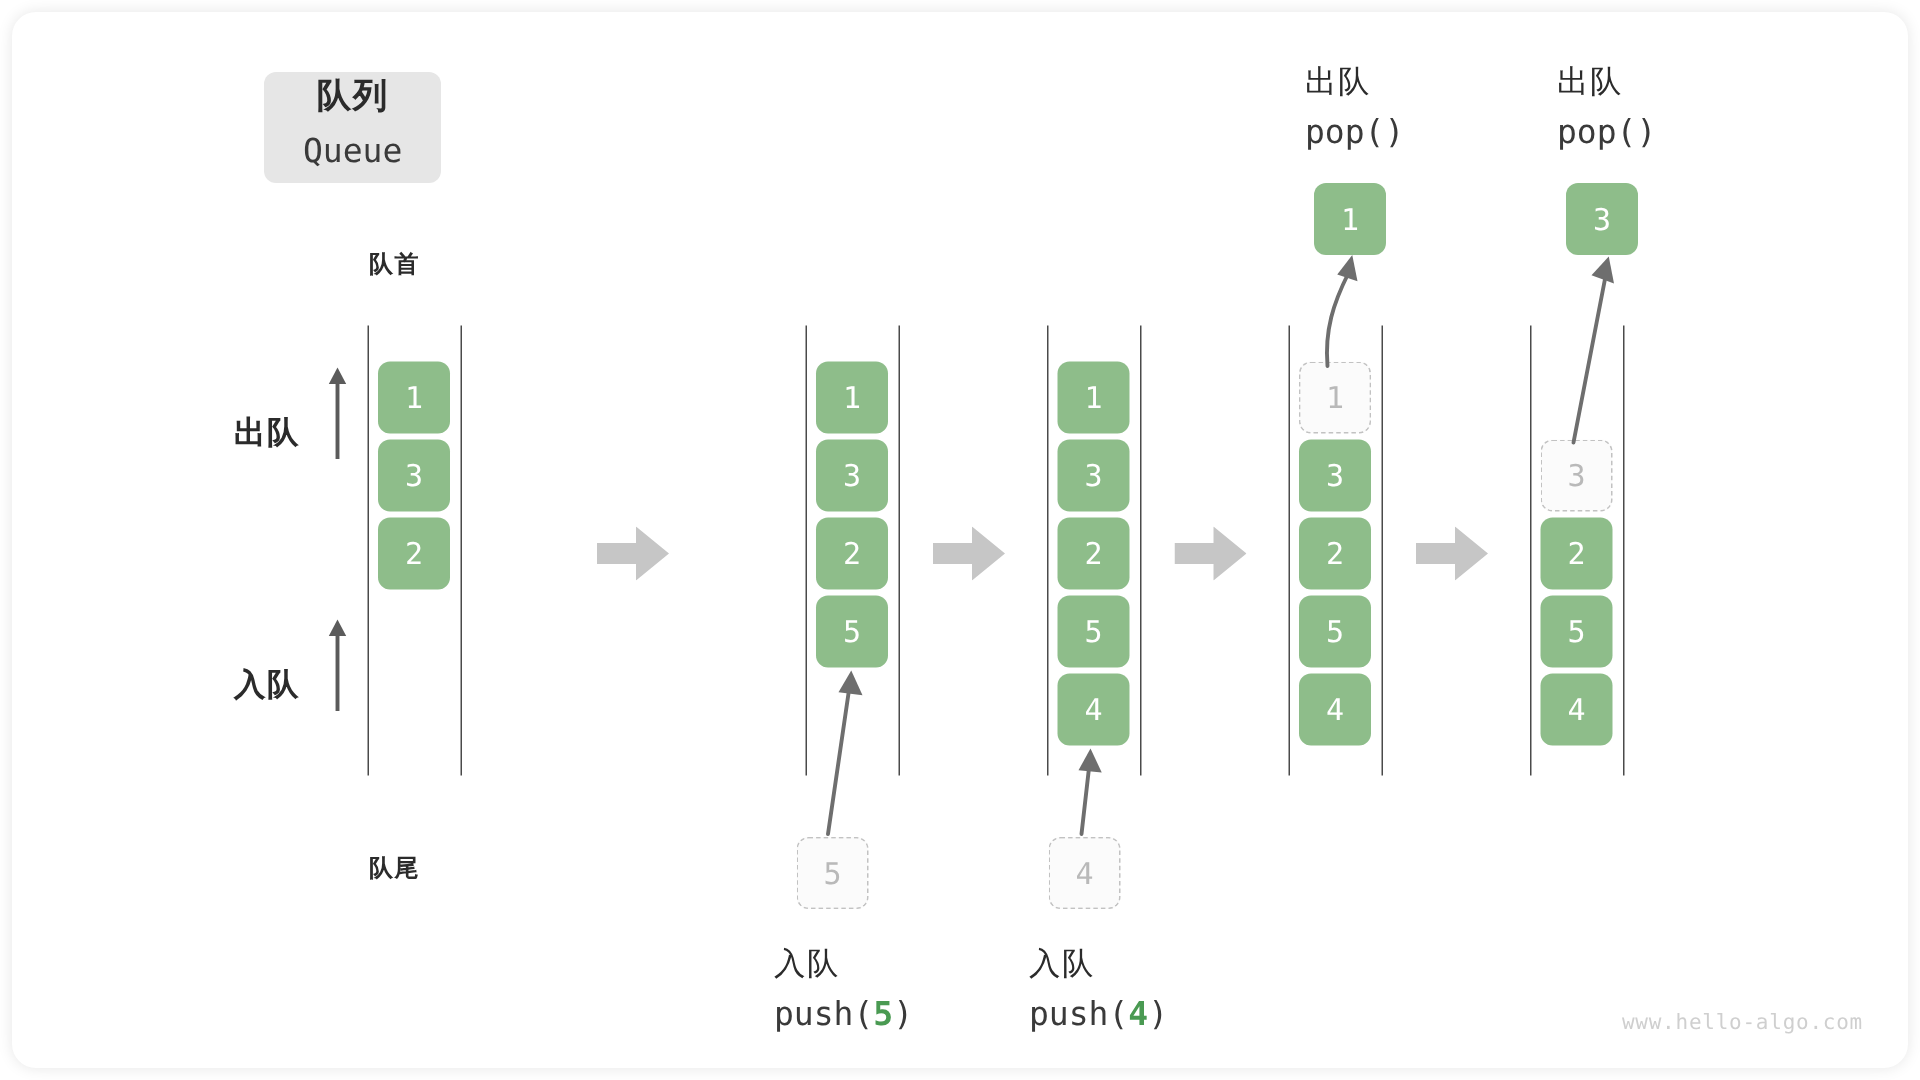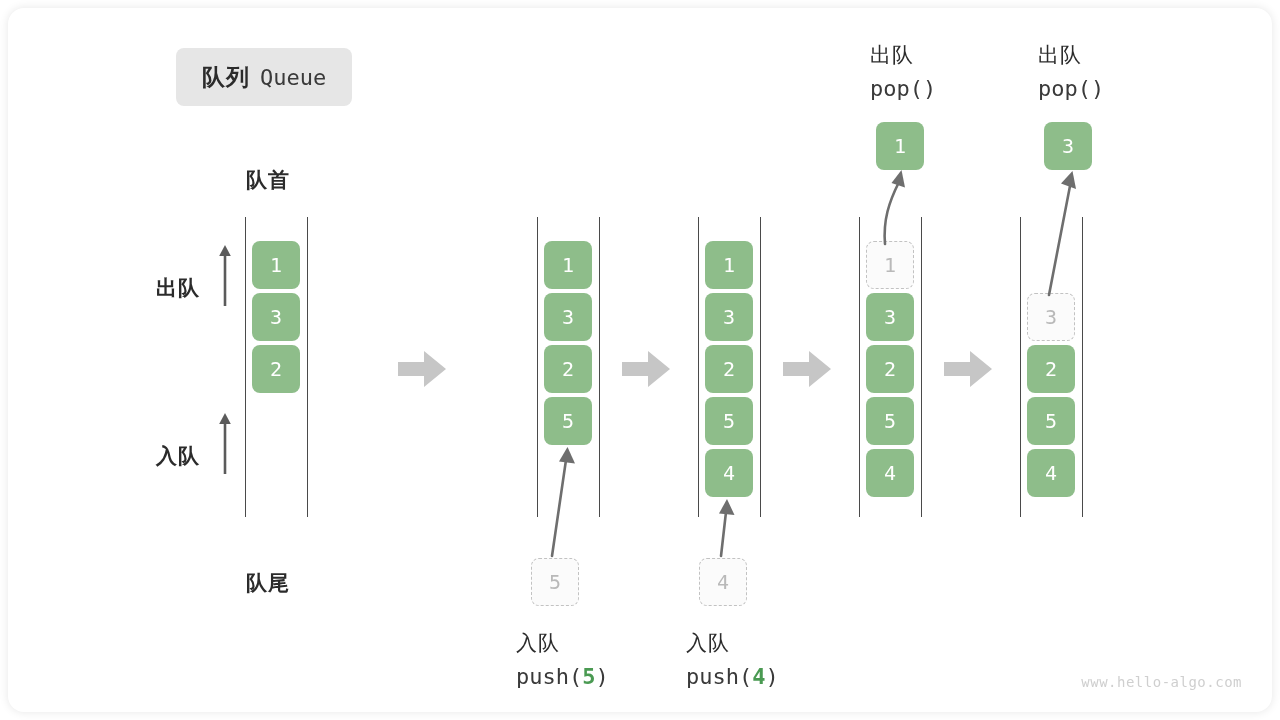--- a/index.html
+++ b/index.html
@@ -24,27 +24,28 @@
     border-radius: 16px;
     box-shadow: 0 0 10px rgba(0,0,0,0.10);
     overflow: hidden;
   }
 
   
   .title-badge {
     position: absolute;
     left: 168px;
     top: 40px;
-    height: 58px;
+    height: 74px;
     padding: 0 26px;
     background: #e6e6e6;
     border-radius: 8px;
     display: flex;
     align-items: center;
     gap: 10px;
+    flex-direction: column;
   }
   .title-cn {
     font-size: 23px;
     font-weight: bold;
     color: #2b2b2b;
     letter-spacing: 1px;
   }
   .title-en {
     font-family: "DejaVu Sans Mono", "Liberation Mono", monospace;
     font-size: 22px;
@@ -102,21 +103,21 @@
   }
   .step-arrow svg { display: block; }
 
   
   .lbl {
     position: absolute;
     color: #2b2b2b;
     white-space: nowrap;
   }
   .lbl-head {
-    font-size: 21px;
+    font-size: 16px;
     font-weight: bold;
     letter-spacing: 1px;
   }
   .lbl-side {
     font-size: 21px;
     font-weight: bold;
     letter-spacing: 1px;
   }
   .op-label {
     position: absolute;

